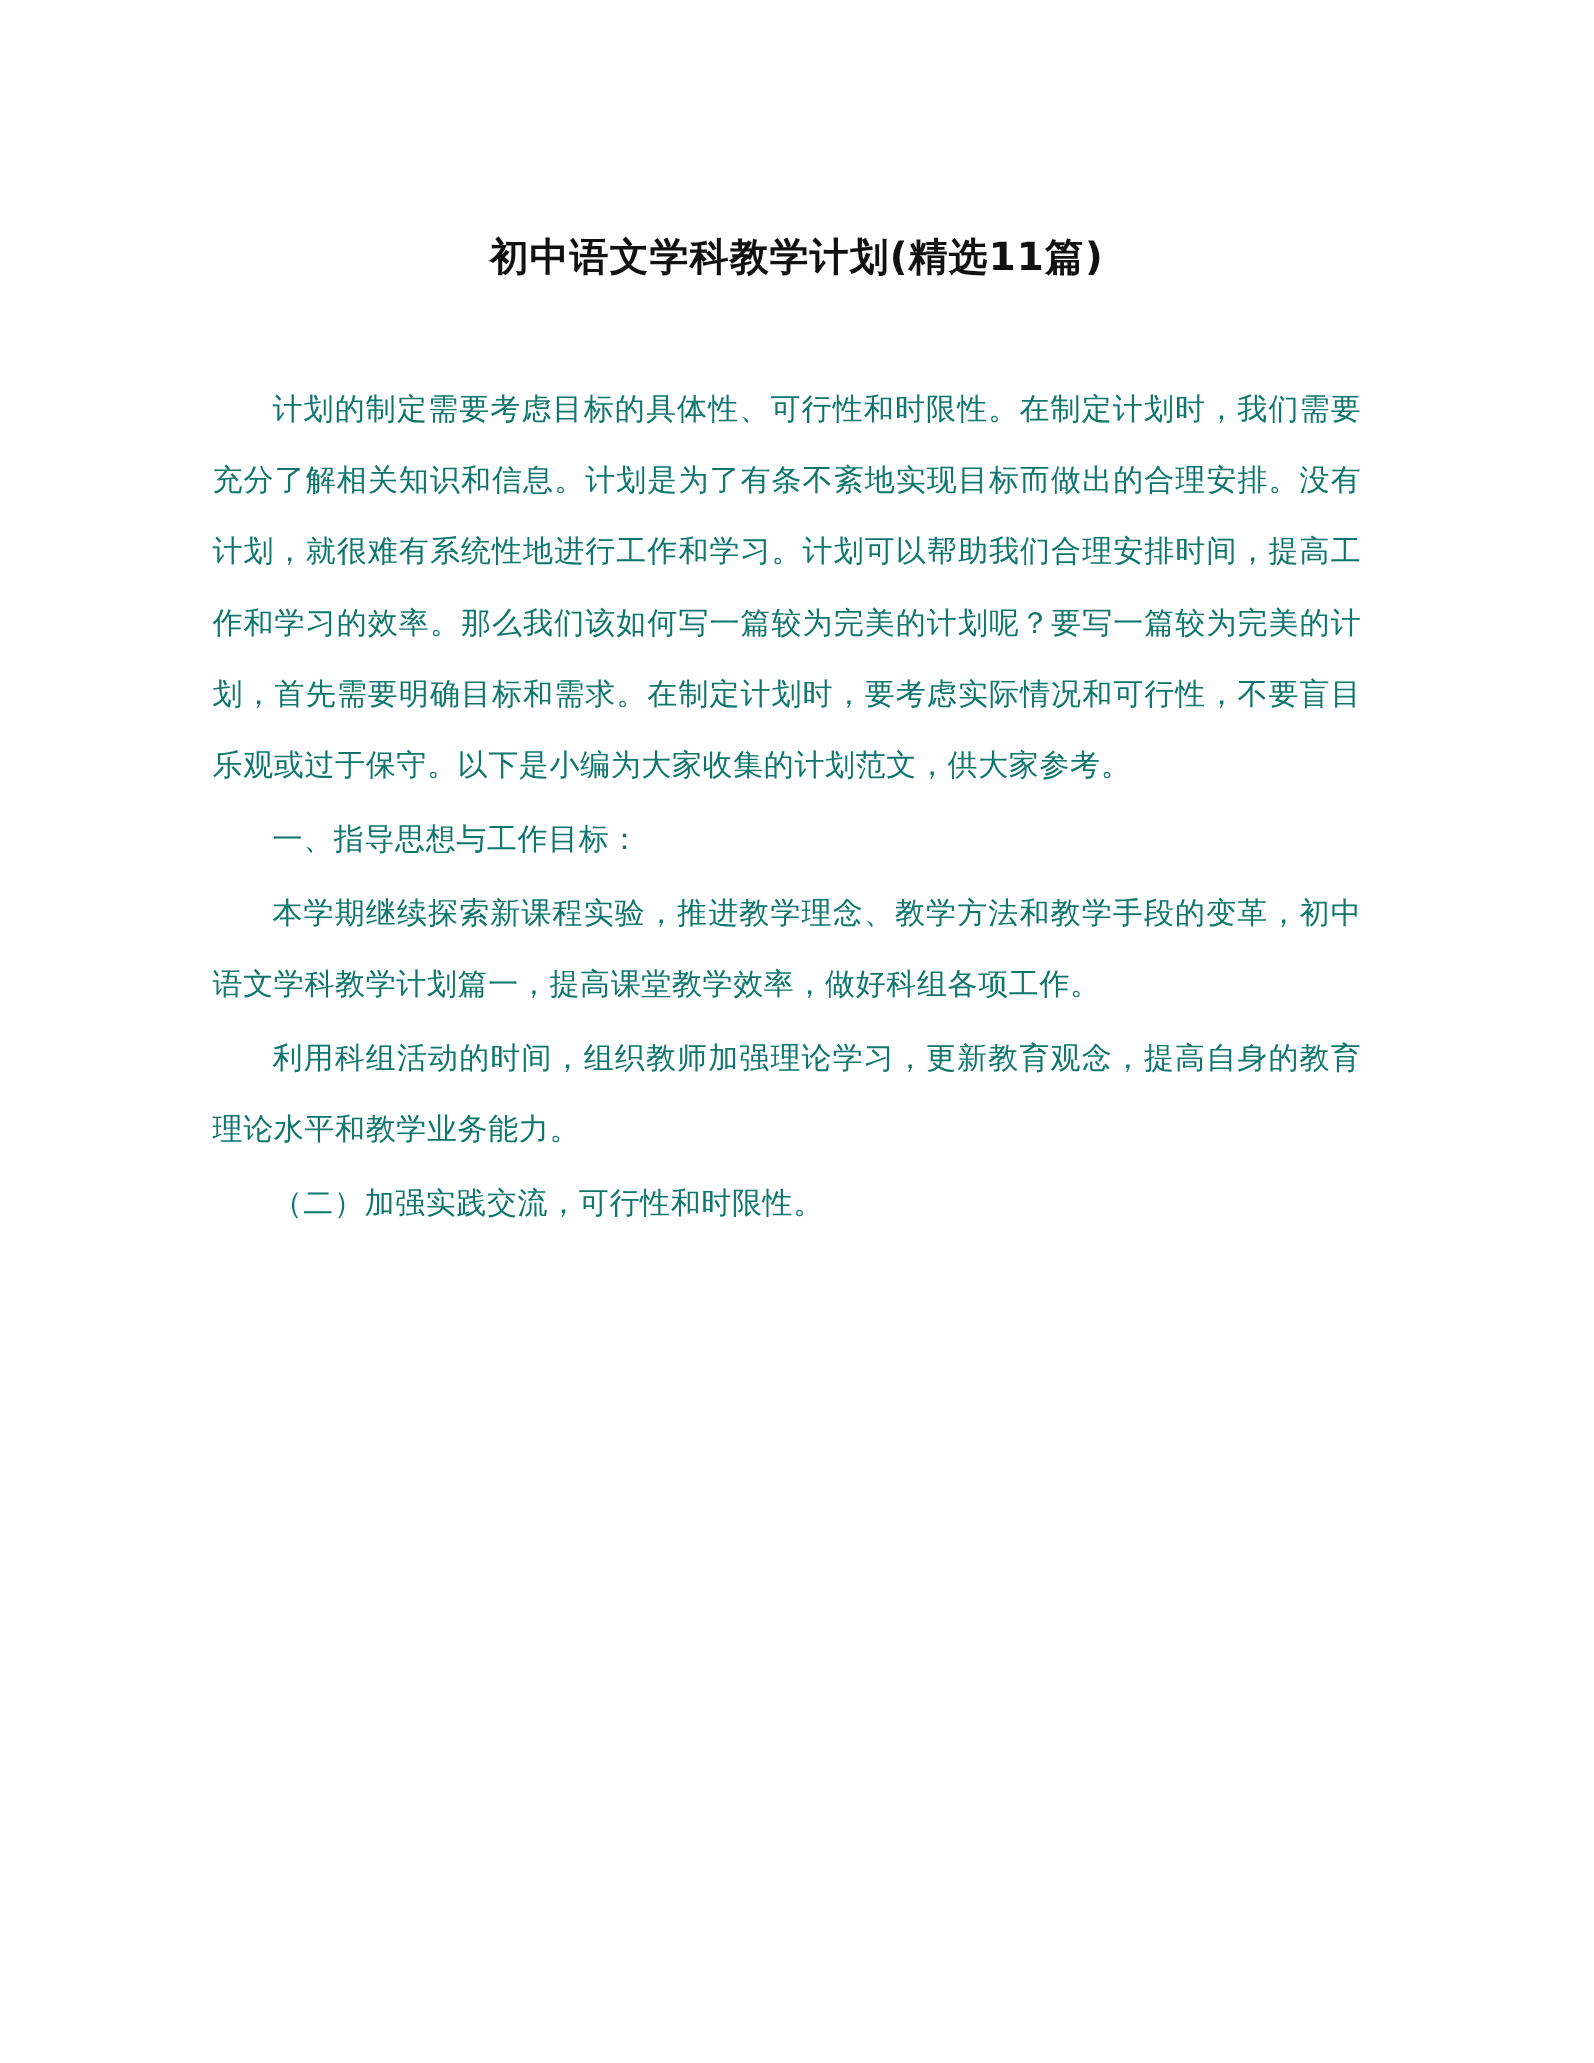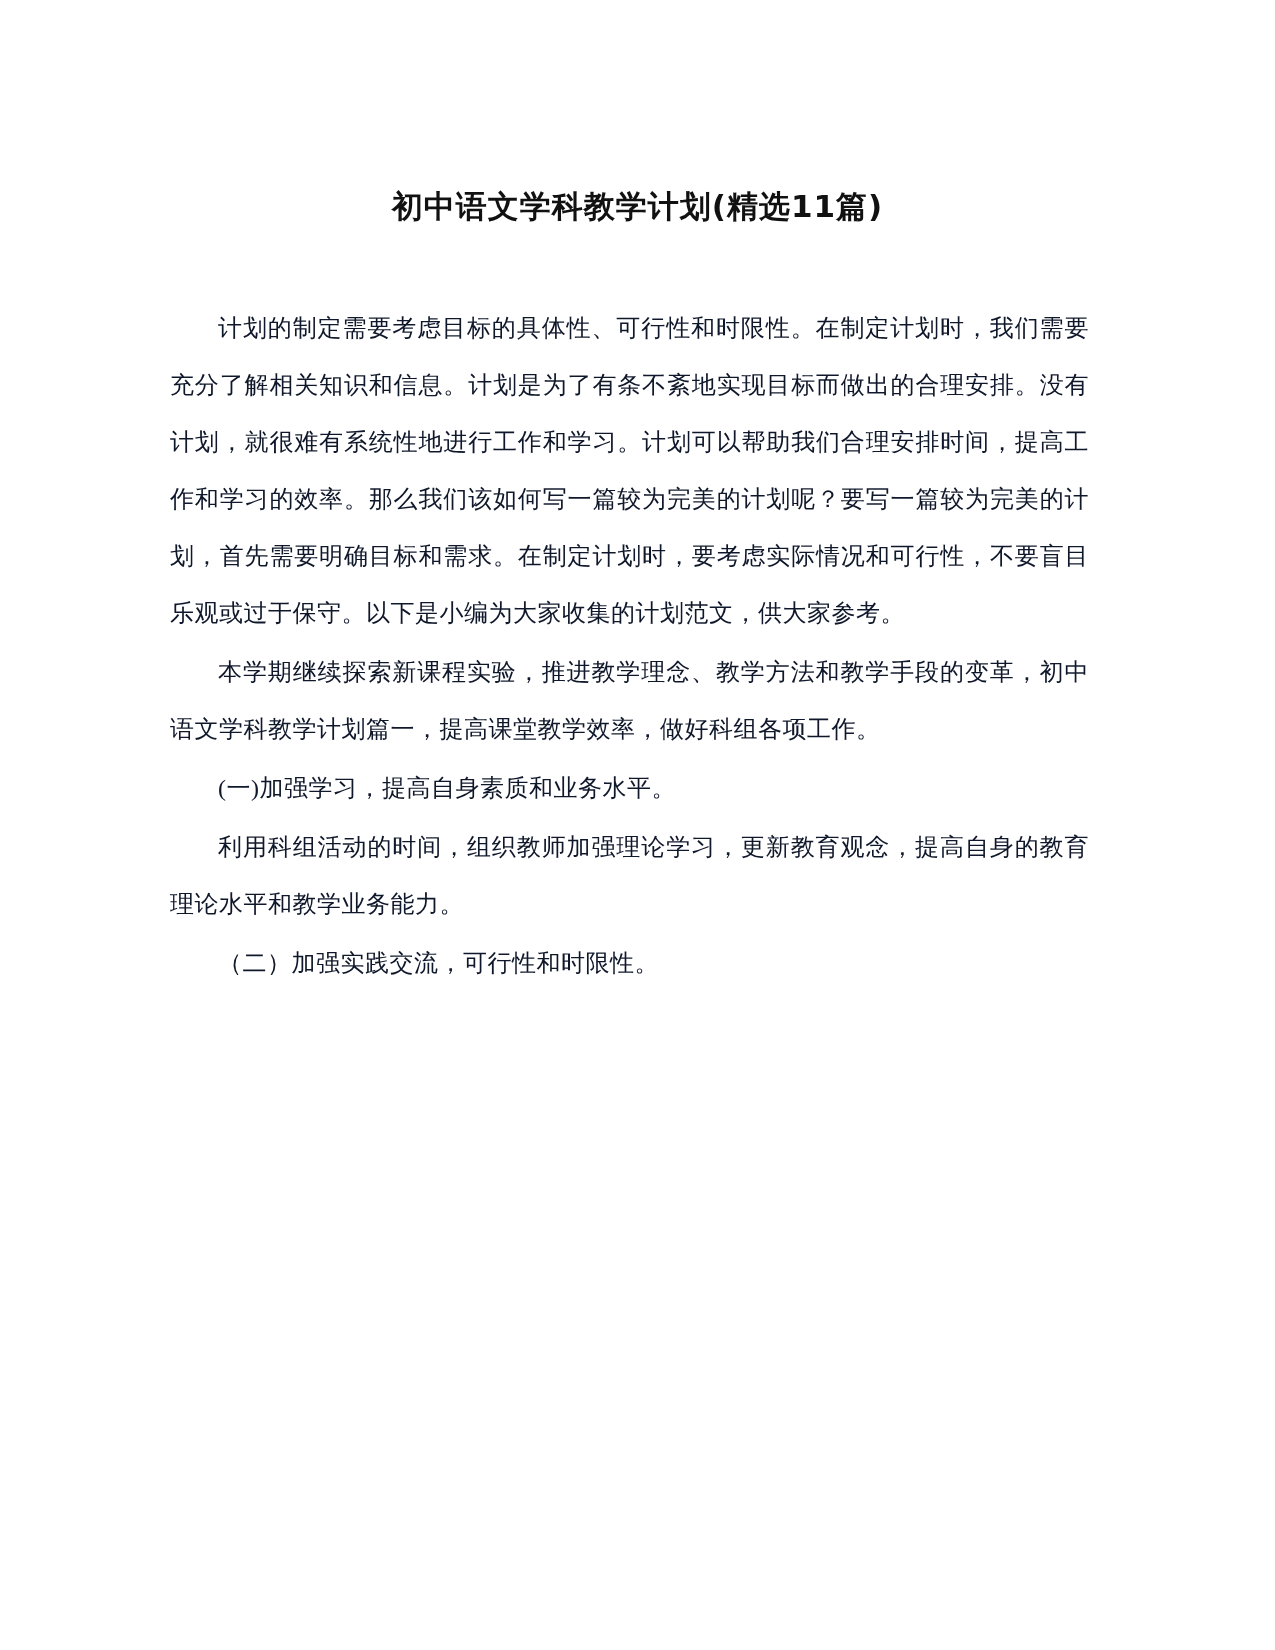--- a/index.html
+++ b/index.html
@@ -31,32 +31,32 @@
     margin: 0 0 72px 0;
     line-height: 1.4;
   }
   .para {
     font-size: 24px;
     line-height: 57px;
     text-align: justify;
     text-justify: inter-ideograph;
     margin: 0 16px 2px 0;
     letter-spacing: 0.5px;
-    color: #0f172a;
+    color: #0f766e;
   }
   .para.indent {
     text-indent: 2em;
   }
 </style>
 </head>
 <body>
 
 <div class="page">
   <h1 class="doc-title">初中语文学科教学计划(精选11篇)</h1>
 
   <div class="body-text">
     <p class="para indent">计划的制定需要考虑目标的具体性、可行性和时限性。在制定计划时，我们需要充分了解相关知识和信息。计划是为了有条不紊地实现目标而做出的合理安排。没有计划，就很难有系统性地进行工作和学习。计划可以帮助我们合理安排时间，提高工作和学习的效率。那么我们该如何写一篇较为完美的计划呢？要写一篇较为完美的计划，首先需要明确目标和需求。在制定计划时，要考虑实际情况和可行性，不要盲目乐观或过于保守。以下是小编为大家收集的计划范文，供大家参考。</p>
+    <p class="para indent">一、指导思想与工作目标：</p>
     <p class="para indent">本学期继续探索新课程实验，推进教学理念、教学方法和教学手段的变革，初中语文学科教学计划篇一，提高课堂教学效率，做好科组各项工作。</p>
-    <p class="para indent">(一)加强学习，提高自身素质和业务水平。</p>
     <p class="para indent">利用科组活动的时间，组织教师加强理论学习，更新教育观念，提高自身的教育理论水平和教学业务能力。</p>
     <p class="para indent">（二）加强实践交流，可行性和时限性。</p>
   </div>
 </div>
 
 </body></html>

